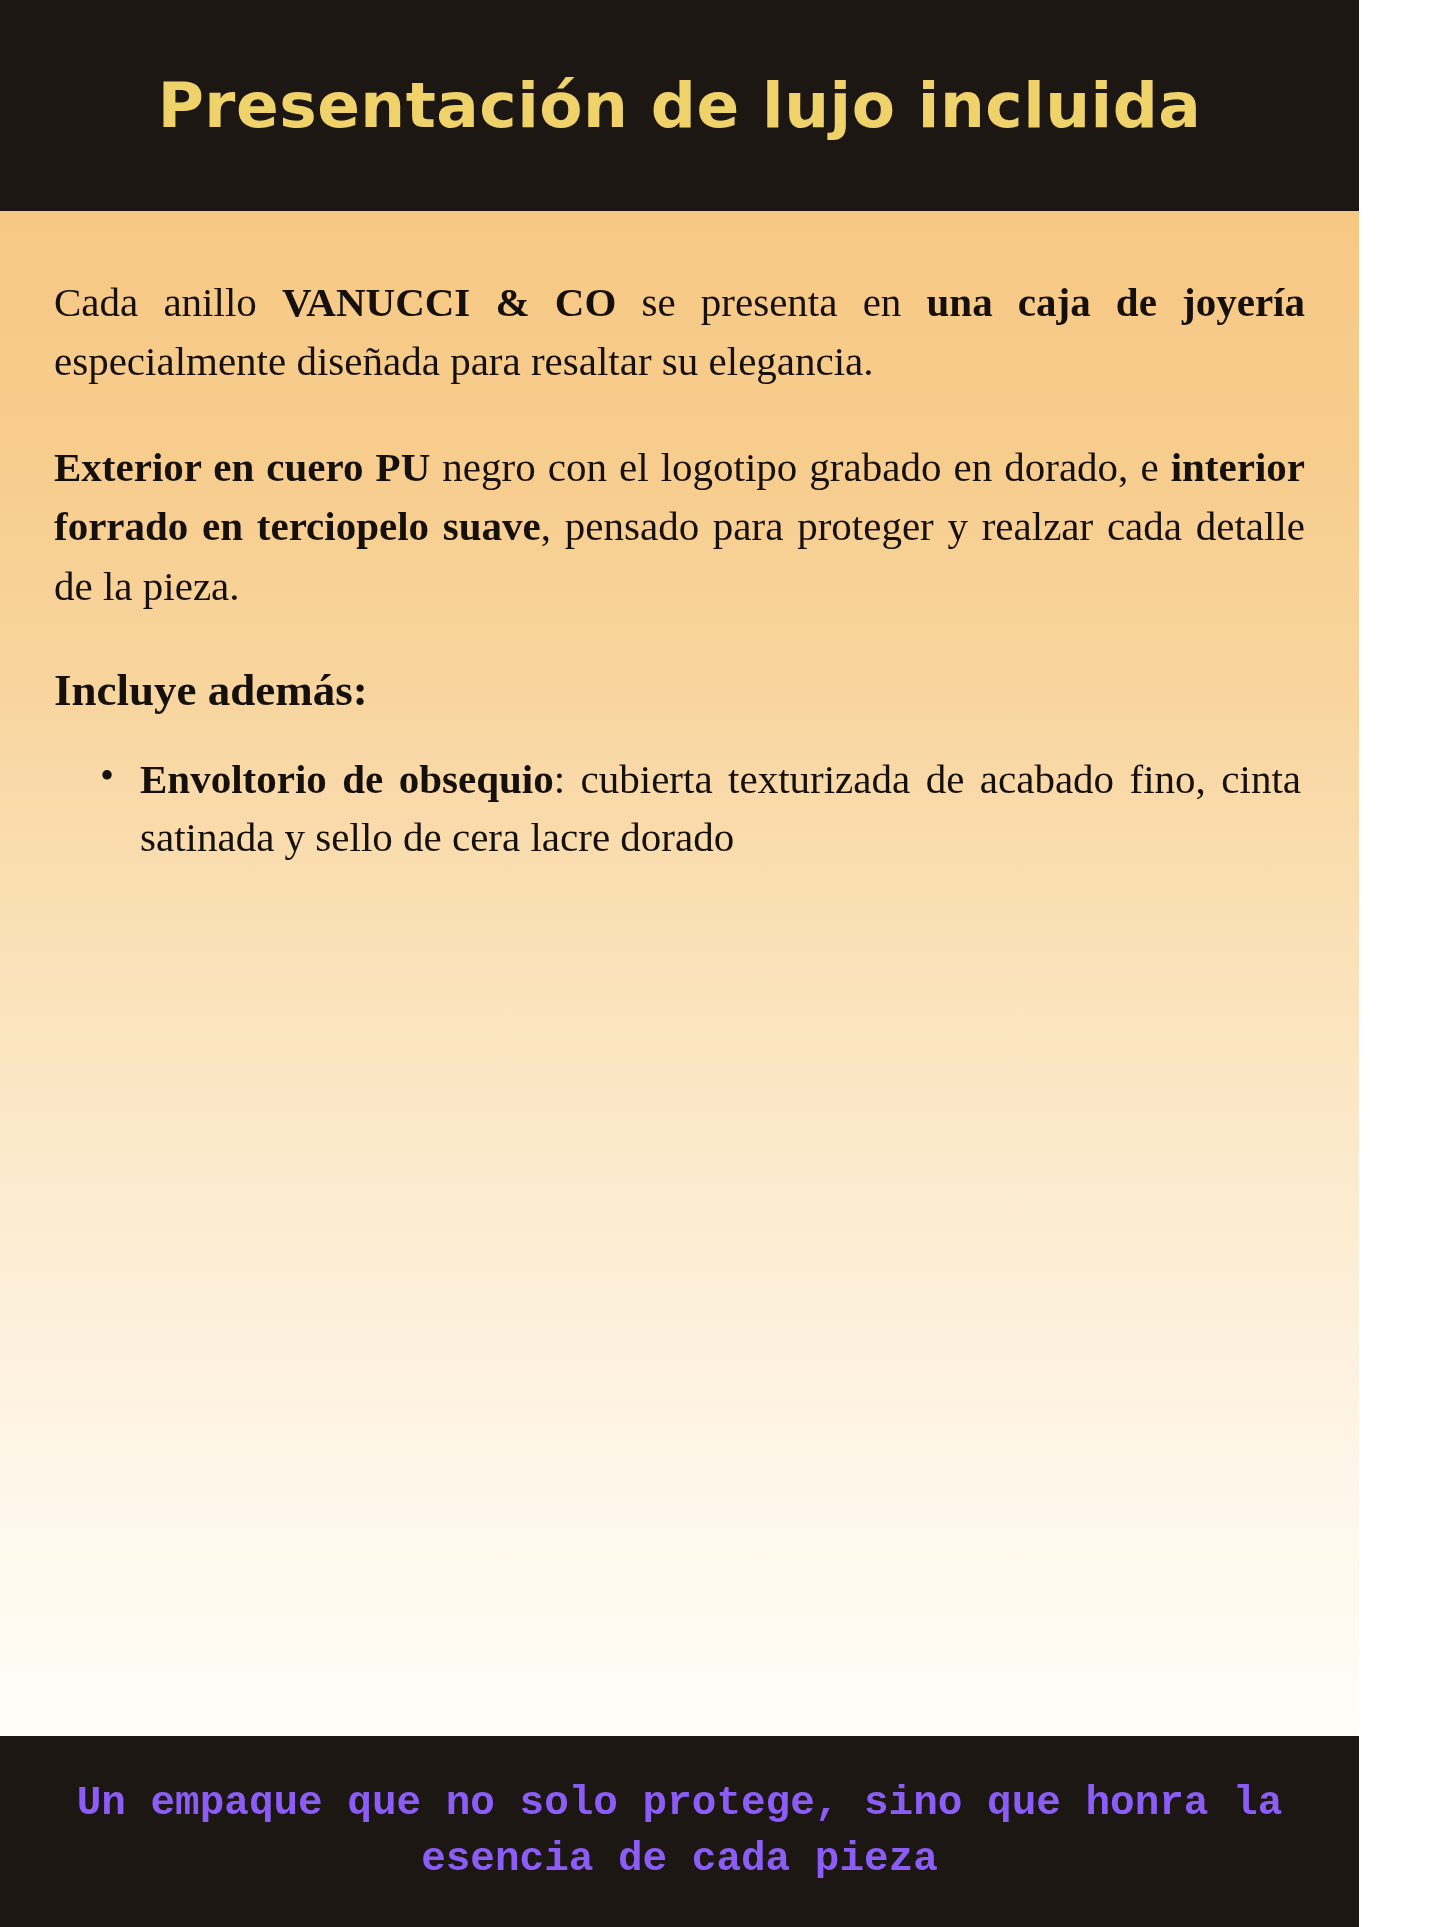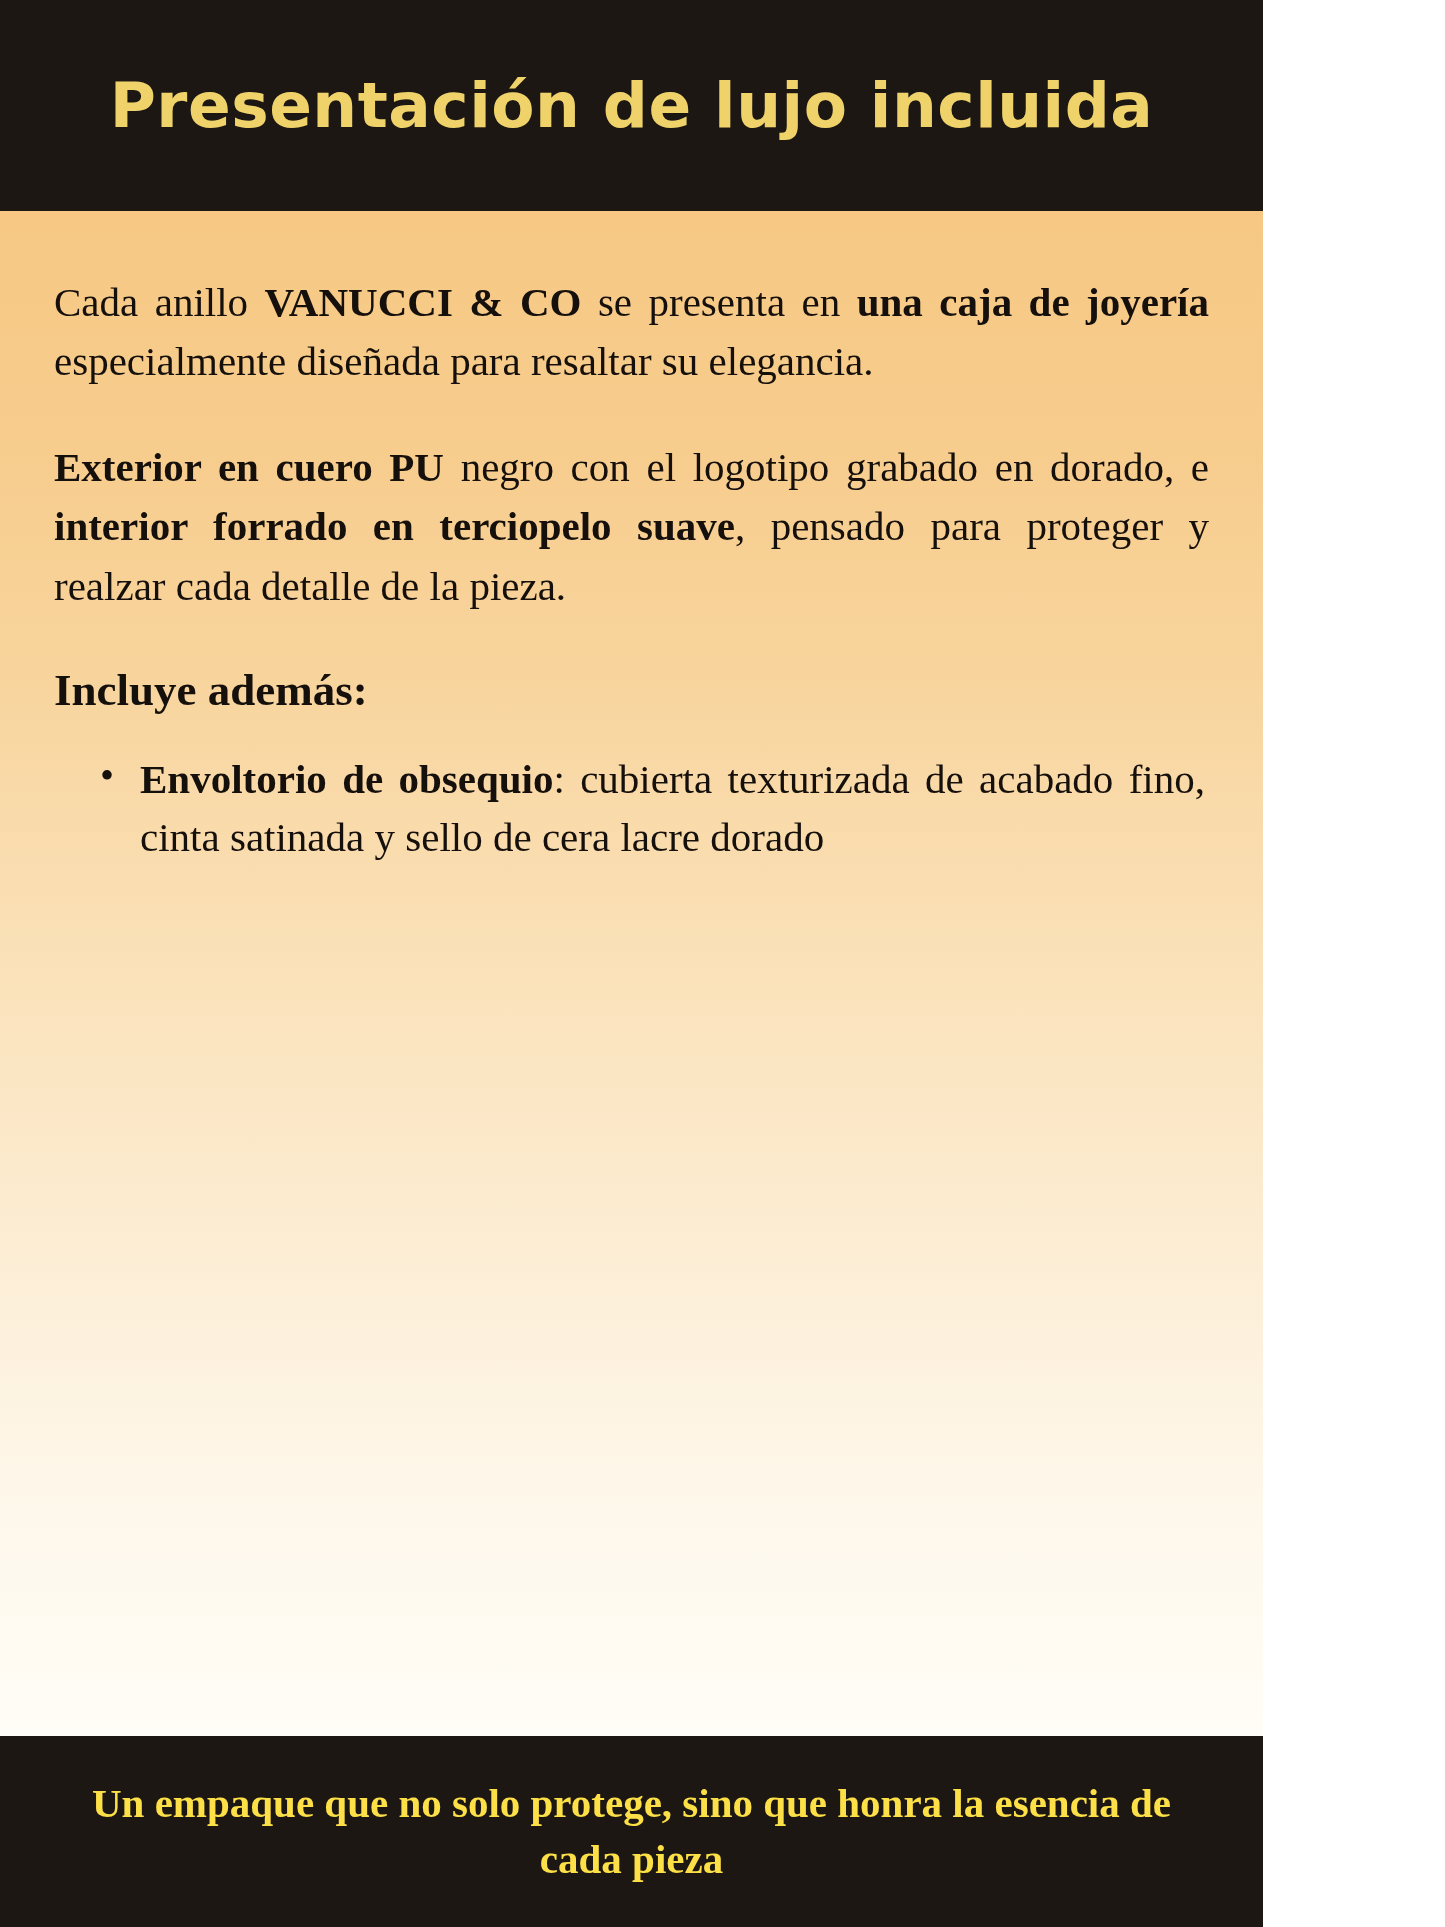--- a/index.html
+++ b/index.html
@@ -9,21 +9,21 @@
   }
   body {
     width: 1445px;
     height: 1927px;
     background: #ffffff;
     font-family: "Liberation Serif", serif;
     overflow: hidden;
   }
   .page {
     position: relative;
-    width: 1263px;
+    width: 1359px;
     height: 1927px;
     display: flex;
     flex-direction: column;
     background: #ffffff;
   }
   
   .header {
     background: #1c1713;
     height: 211px;
     display: flex;
@@ -102,25 +102,26 @@
   .footer {
     background: #1c1713;
     height: 191px;
     flex: 0 0 auto;
     display: flex;
     align-items: center;
     justify-content: center;
     padding: 0 70px;
   }
   .footer-text {
-    color: #fde047;
+    color: #8b5cf6;
     font-size: 41px;
     font-weight: 700;
     text-align: center;
     line-height: 1.35;
+    font-family: Liberation Mono, monospace;
   }
 </style>
 </head>
 <body>
 
 <div class="page">
 
   <div class="header">
     <div class="header-title">Presentación de lujo incluida</div>
   </div>

